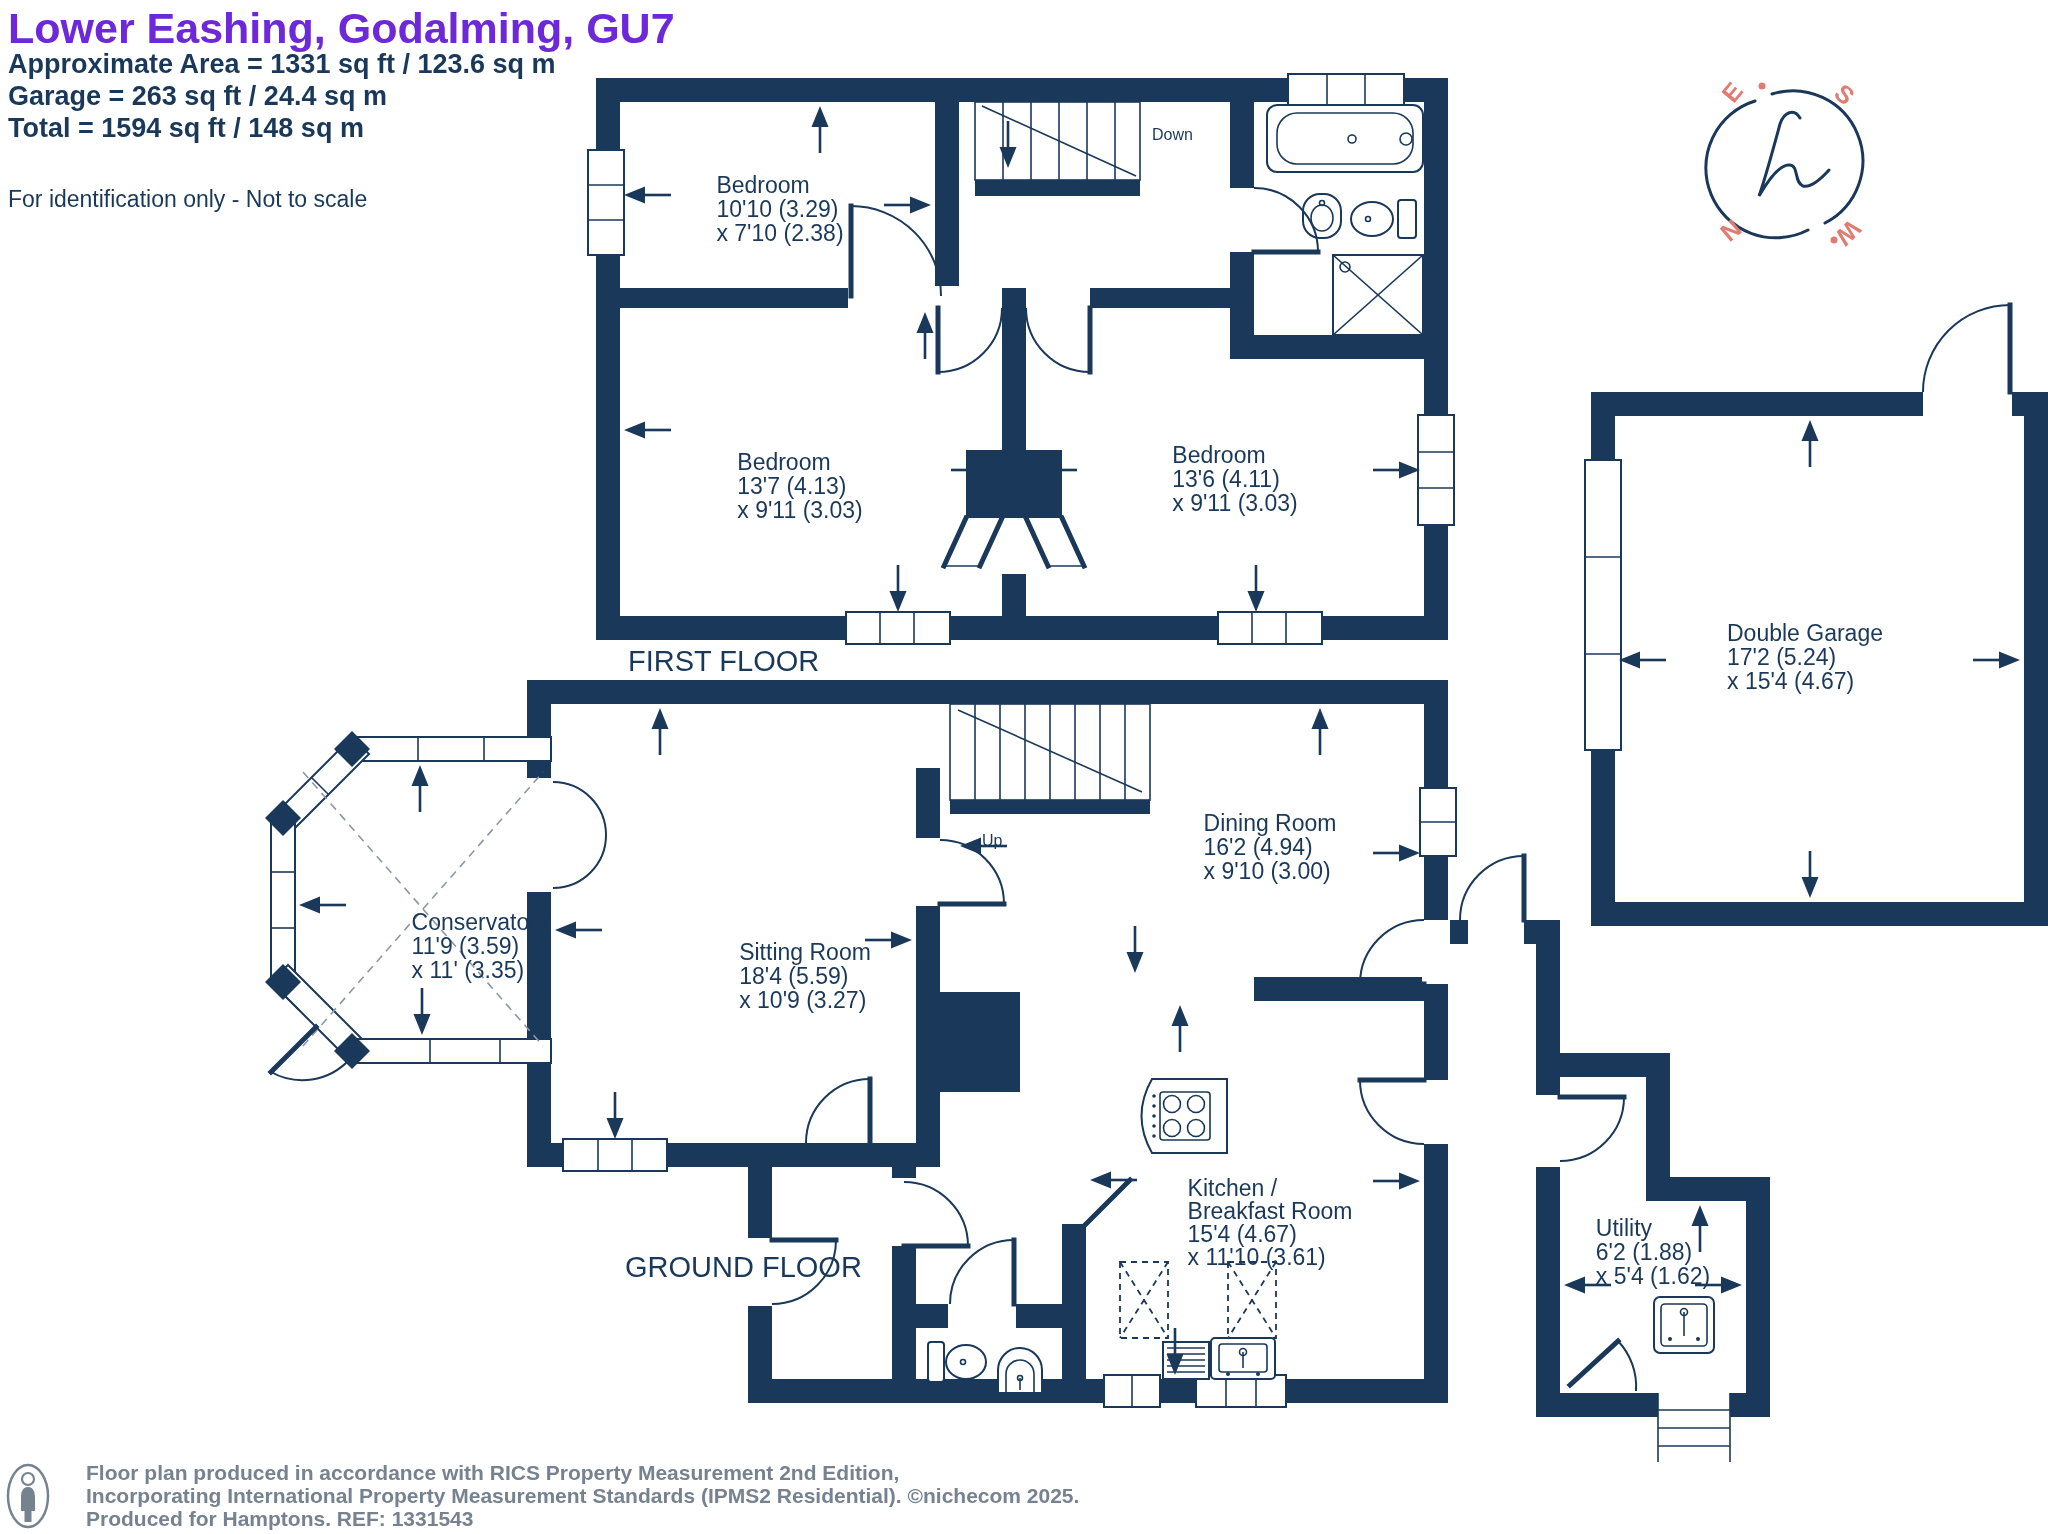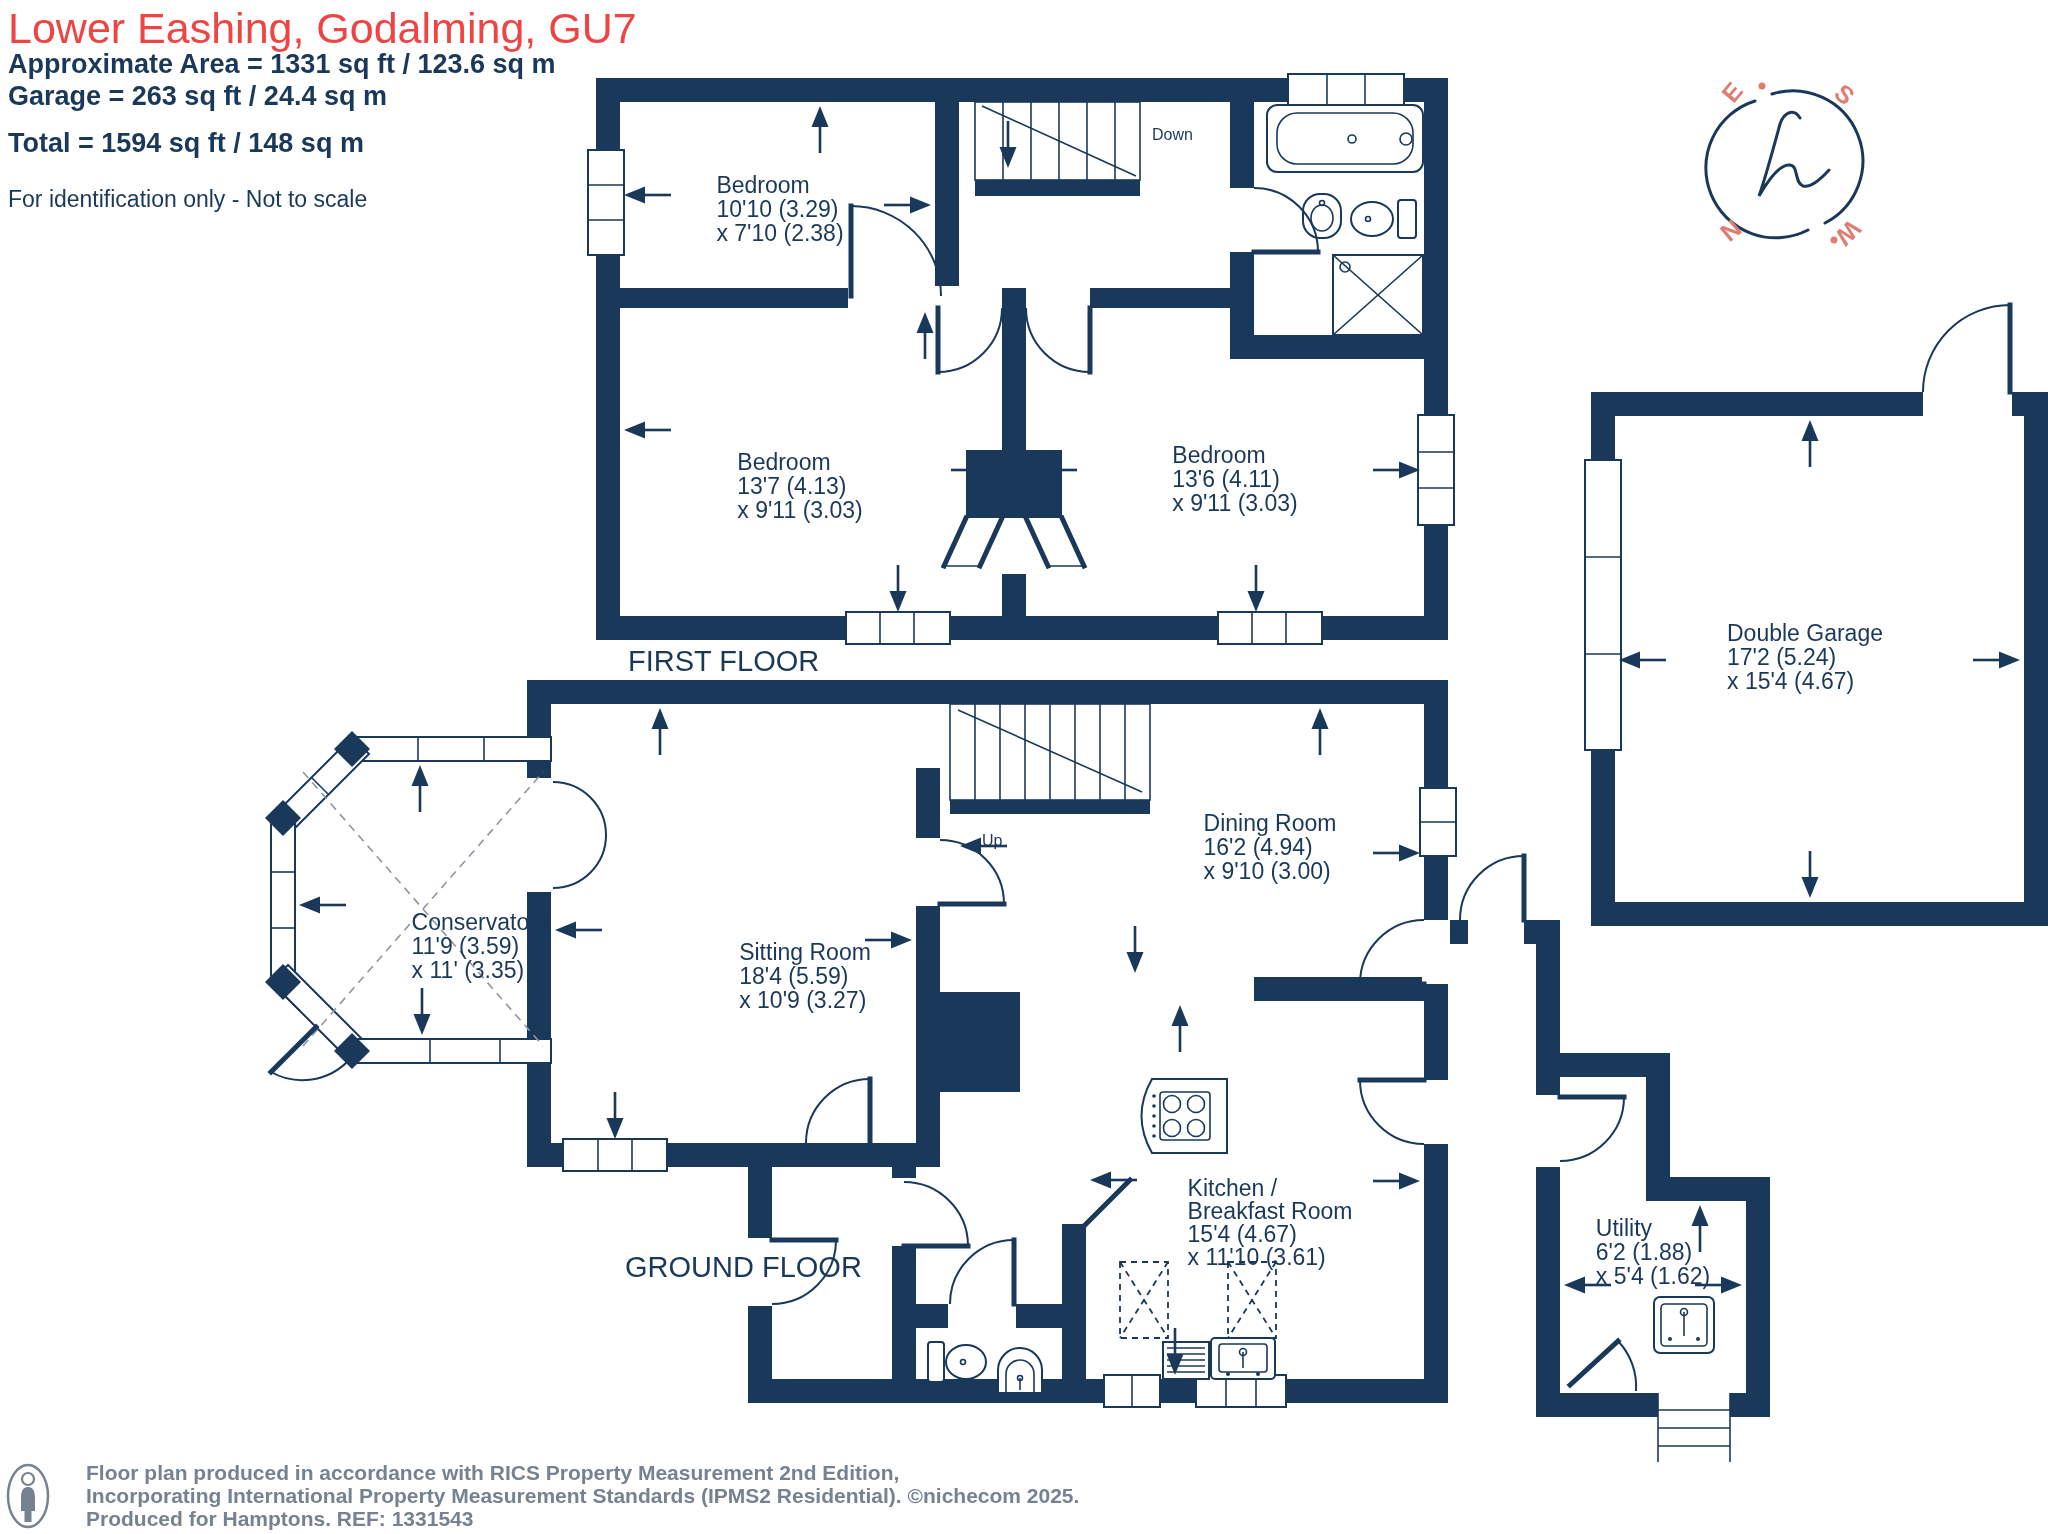--- a/index.html
+++ b/index.html
@@ -14,21 +14,21 @@
   .leaf{stroke:#1a3859;stroke-width:5;fill:none;stroke-linecap:square}
   .fix{stroke:#1a3859;stroke-width:2;fill:#ffffff}
   .dash{stroke:#8d96a3;stroke-width:1.6;fill:none;stroke-dasharray:8 6}
   .dashn{stroke:#1a3859;stroke-width:1.8;fill:none;stroke-dasharray:6 5}
   .arrow{fill:#1a3859}
   .label{position:absolute;transform:translateX(-50%);
          font-size:23px;line-height:24px;white-space:nowrap;}
   .label4{line-height:23px;}
   .tag{position:absolute;font-size:16px;white-space:nowrap;}
   .floorlab{position:absolute;font-size:29px;white-space:nowrap;}
-  .hdr-title{position:absolute;left:8px;top:4px;font-size:43px;font-weight:400;color:#ef4444;white-space:nowrap;}
+  .hdr-title{position:absolute;left:8px;top:4px;font-size:43px;font-weight:700;color:#6d28d9;white-space:nowrap;}
   .hdr-line{position:absolute;left:8px;font-size:27px;font-weight:700;white-space:nowrap;}
   .hdr-note{position:absolute;left:8px;font-size:23px;white-space:nowrap;}
   .ftr{position:absolute;left:86px;font-size:21px;color:#76828f;white-space:nowrap;font-weight:bold;}
   .compass-letter{position:absolute;font-size:25px;font-weight:700;color:#df7d72;}
 </style>
 </head>
 <body>
 
 <div id="canvas">
 
@@ -363,21 +363,21 @@
   <g>
     <ellipse cx="28" cy="1496" rx="20" ry="31" fill="none" stroke="#76828f" stroke-width="2.5"></ellipse>
     <circle cx="28" cy="1479" r="6" fill="none" stroke="#76828f" stroke-width="2.2"></circle>
     <path d="M 28 1487 c -6 0 -7 6 -7 11 l 0 13 l 3.5 0 l 0 11 l 7 0 l 0 -11 l 3.5 0 l 0 -13 c 0 -5 -1 -11 -7 -11 z" fill="#76828f"></path>
   </g>
 </svg>
 
 <div class="hdr-title">Lower Eashing, Godalming, GU7</div>
 <div class="hdr-line" style="top:49px">Approximate Area = 1331 sq ft / 123.6 sq m</div>
 <div class="hdr-line" style="top:81px">Garage = 263 sq ft / 24.4 sq m</div>
-<div class="hdr-line" style="top:128px">Total = 1594 sq ft / 148 sq m</div>
+<div class="hdr-line" style="top:113px">Total = 1594 sq ft / 148 sq m</div>
 <div class="hdr-note" style="top:186px">For identification only - Not to scale</div>
 
 <div class="compass-letter" style="left:1724px;top:78px;transform:rotate(-50deg)">E</div>
 <div class="compass-letter" style="left:1836px;top:80px;transform:rotate(42deg)">S</div>
 <div class="compass-letter" style="left:1722px;top:216px;transform:rotate(-40deg)">N</div>
 <div class="compass-letter" style="left:1836px;top:218px;transform:rotate(135deg)">W</div>
 
 <div class="label" style="left:780px;top:173px">
   <div>Bedroom</div>
   <div>10'10 (3.29)</div>

